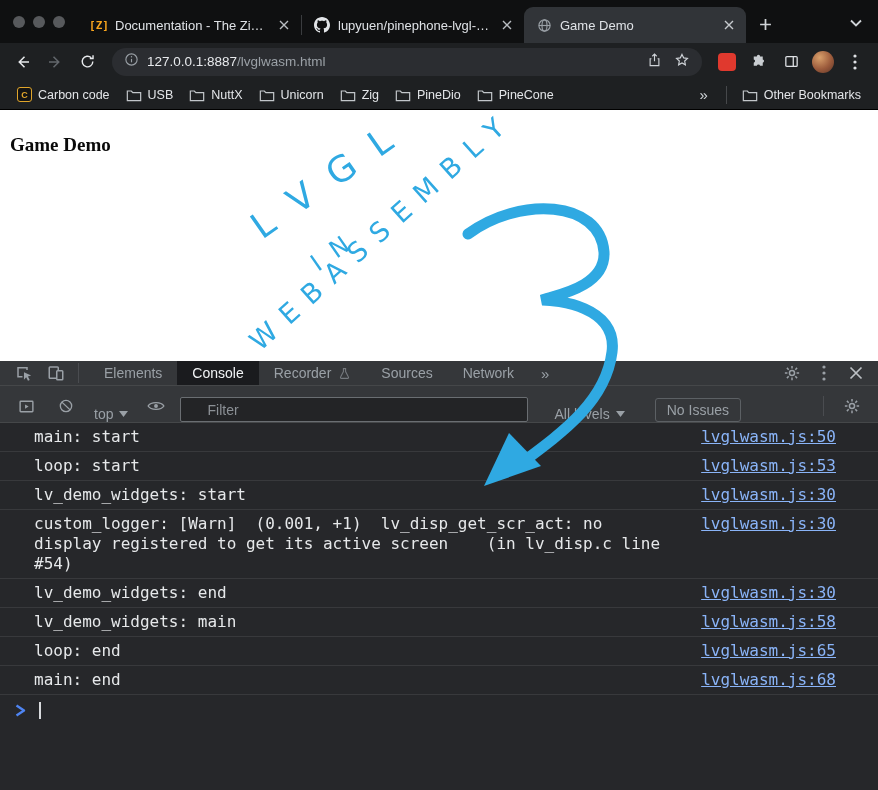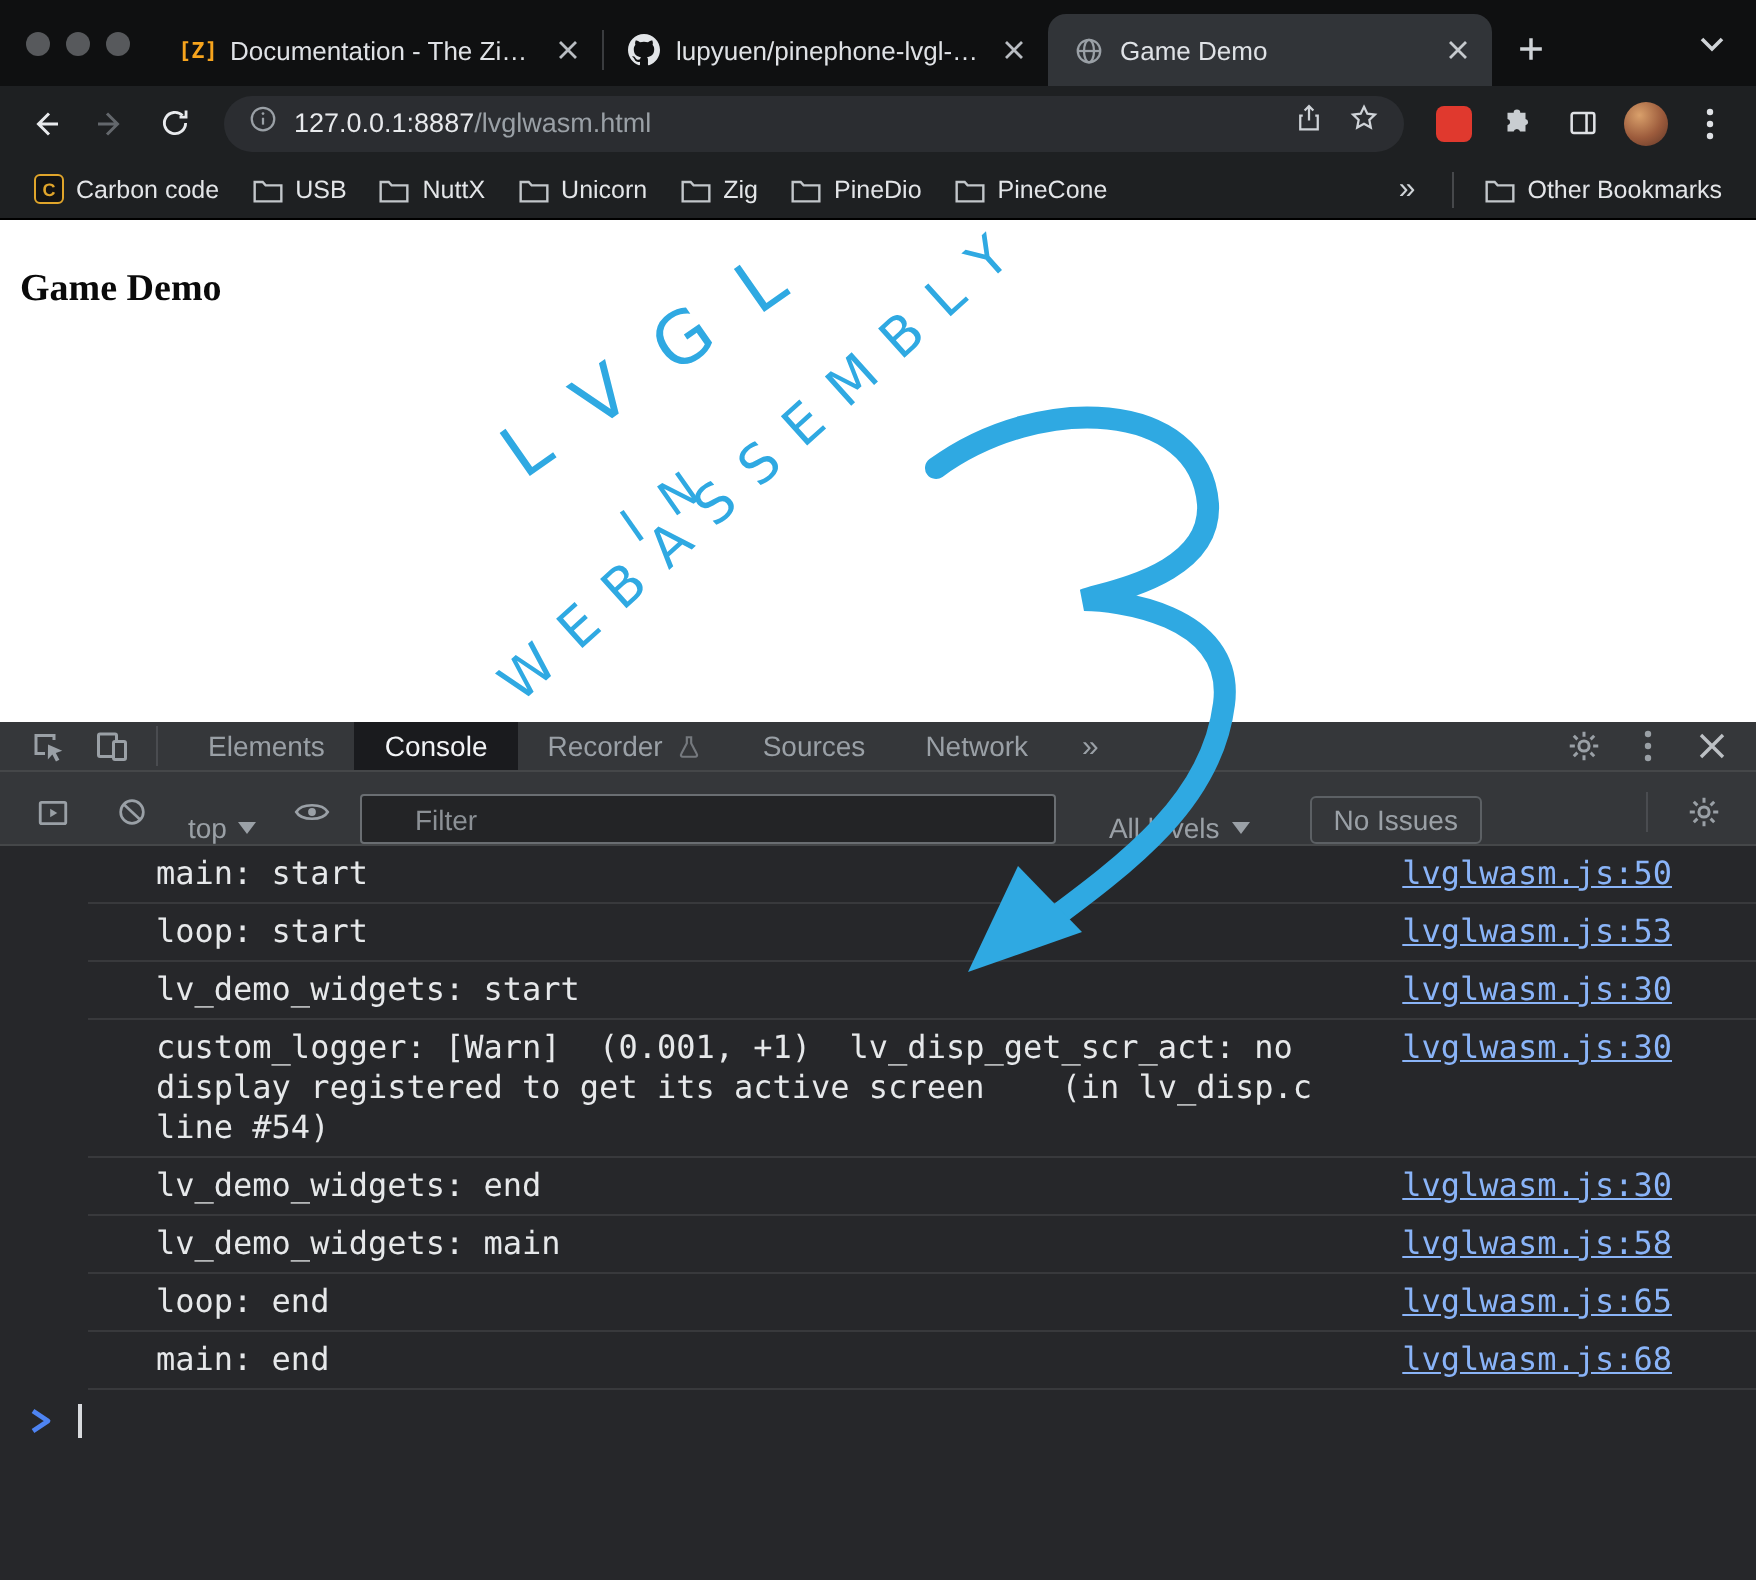--- a/index.html
+++ b/index.html
@@ -64,21 +64,21 @@
   .filter { width:348px; height:25px; background:#232426; border:1px solid #6a6e72;
     border-radius:2px; color:#e8eaed; font-size:14px; padding:0 26px;
     font-family:"Liberation Sans", sans-serif; outline:none; }
   .filter::placeholder { color:#8b9095; }
   .levels { display:flex; align-items:center; gap:6px; margin-left:18px; }
   .no-issues { border:1px solid #5c6064; border-radius:3px; padding:3px 11px; margin-left:22px; color:#9aa0a6; }
   .tb2-right { margin-left:auto; display:flex; align-items:center; gap:6px; }
 
   .console { flex:1; overflow:hidden; font-family:"DejaVu Sans Mono", monospace;
     font-size:16px; color:#e6e8ea; }
-  .msg { position:relative; padding:4px 180px 4px 34px; border-bottom:1px solid #38393c; line-height:20px;margin-left:44px; }
+  .msg { position:relative; padding:4px 180px 4px 34px; border-bottom:1px solid #38393c; line-height:20px; }
   .msg .text { white-space:pre-wrap; word-break:break-word; }
   .msg .link { position:absolute; right:42px; top:4px; color:#8ab4f8; text-decoration:underline; white-space:nowrap; cursor:pointer; }
   .prompt { display:flex; align-items:center; padding:7px 0 7px 15px; }
   .caret { width:1.5px; height:17px; background:#d8dadd; margin-left:13px; }
 
   
   .overlay { position:absolute; left:0; top:0; z-index:30; pointer-events:none; }
   .overlay text { font-family:"DejaVu Sans", sans-serif; }
 </style>
 </head>

